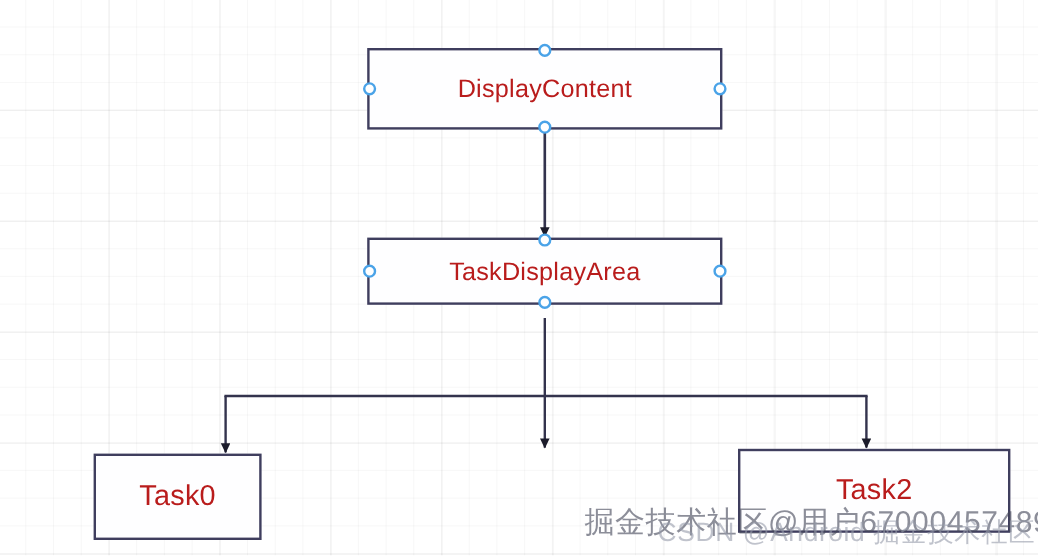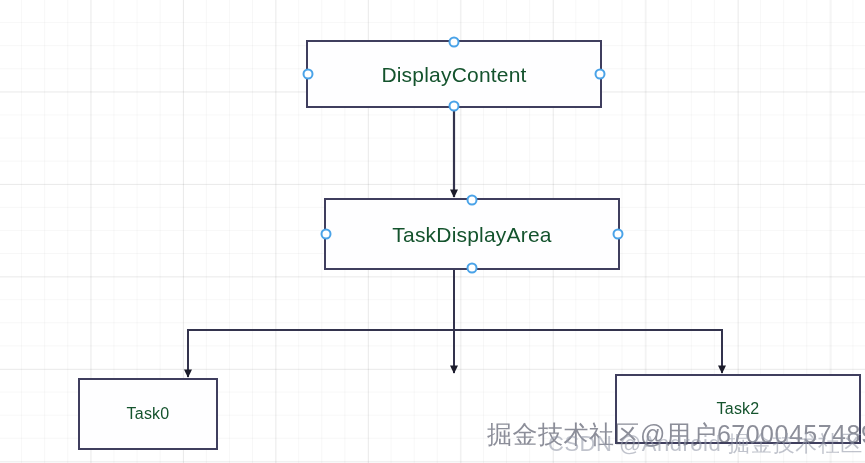--- a/index.html
+++ b/index.html
@@ -43,28 +43,28 @@
   .node {
     position: absolute;
     box-sizing: border-box;
     background: #fefeff;
     border: 2px solid #3f3e5e;
     display: flex;
     align-items: center;
     justify-content: center;
   }
   .node-label {
-    color: #14532d;
+    color: #b91c1c;
     font-family: "Liberation Sans", sans-serif;
     font-size: 21px;
     line-height: 1;
     letter-spacing: 0.2px;
     white-space: nowrap;
   }
-  .node.task .node-label { font-size: 16px; text-align: right; }
+  .node.task .node-label { font-size: 24px; text-align: right; }
 
   
   .anchor {
     position: absolute;
     width: 11px;
     height: 11px;
     box-sizing: border-box;
     border-radius: 50%;
     background: #ffffff;
     border: 2px solid #4aa3e8;
@@ -124,33 +124,33 @@
   </svg>
 
   <div class="node" id="node-display-content" style="left:306px; top:40px; width:296px; height:68px;">
     <span class="node-label">DisplayContent</span>
     <span class="anchor top"></span>
     <span class="anchor bottom"></span>
     <span class="anchor left"></span>
     <span class="anchor right"></span>
   </div>
 
-  <div class="node" id="node-task-display-area" style="left:324px; top:198px; width:296px; height:72px;">
+  <div class="node" id="node-task-display-area" style="left:306px; top:198px; width:296px; height:56px;">
     <span class="node-label">TaskDisplayArea</span>
     <span class="anchor top"></span>
     <span class="anchor bottom"></span>
     <span class="anchor left"></span>
     <span class="anchor right"></span>
   </div>
 
   <div class="node task" id="node-task0" style="left:78px; top:378px; width:140px; height:72px;">
     <span class="node-label">Task0</span>
   </div>
 
 
-  <div class="node task" id="node-task2" style="left:615px; top:374px; width:246px; height:70px;">
+  <div class="node task" id="node-task2" style="left:615px; top:374px; width:227px; height:70px;">
     <span class="node-label">Task2</span>
   </div>
 
   <div class="watermark" id="watermark-primary">掘金技术社区@用户67000457489</div>
   <div class="watermark" id="watermark-secondary">CSDN @Android 掘金技术社区</div>
 
 </div>
 
 </body></html>

